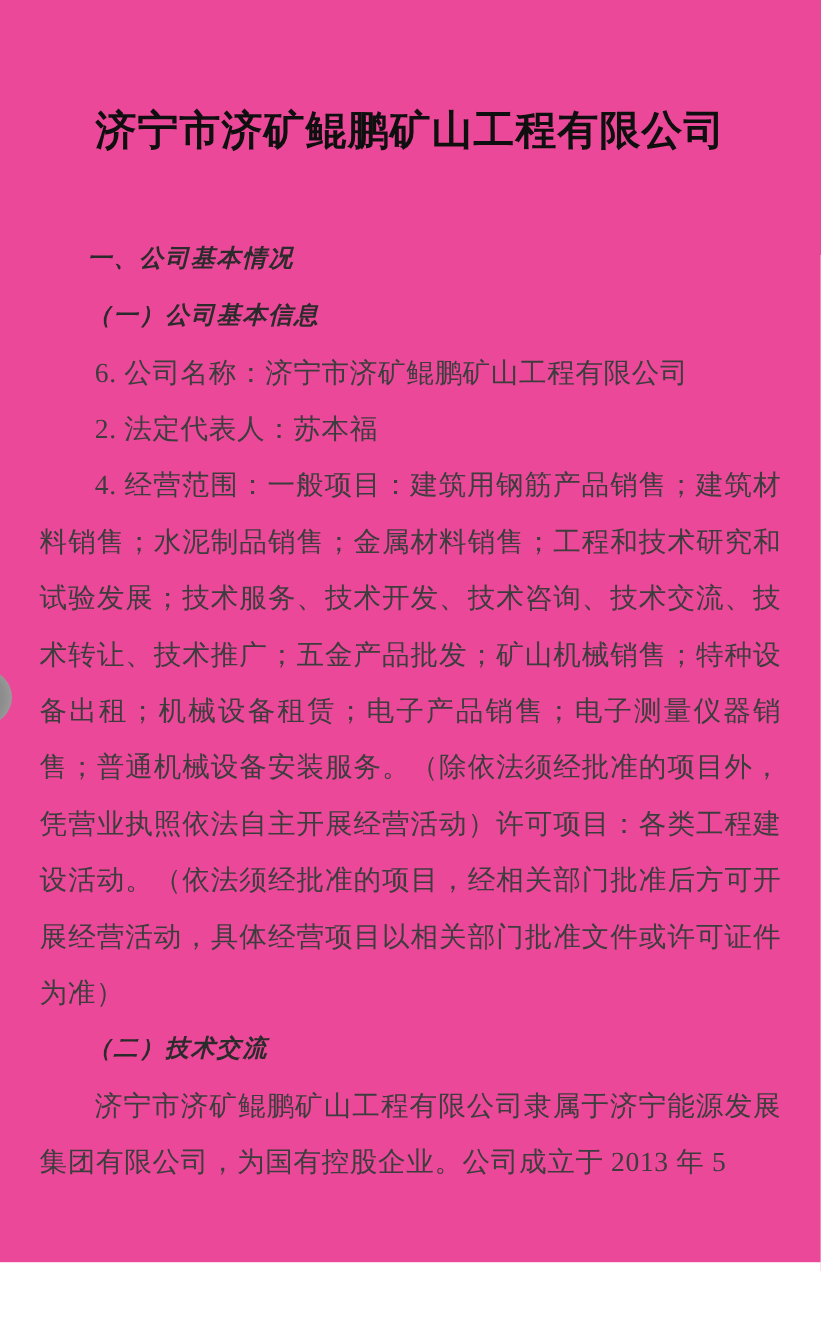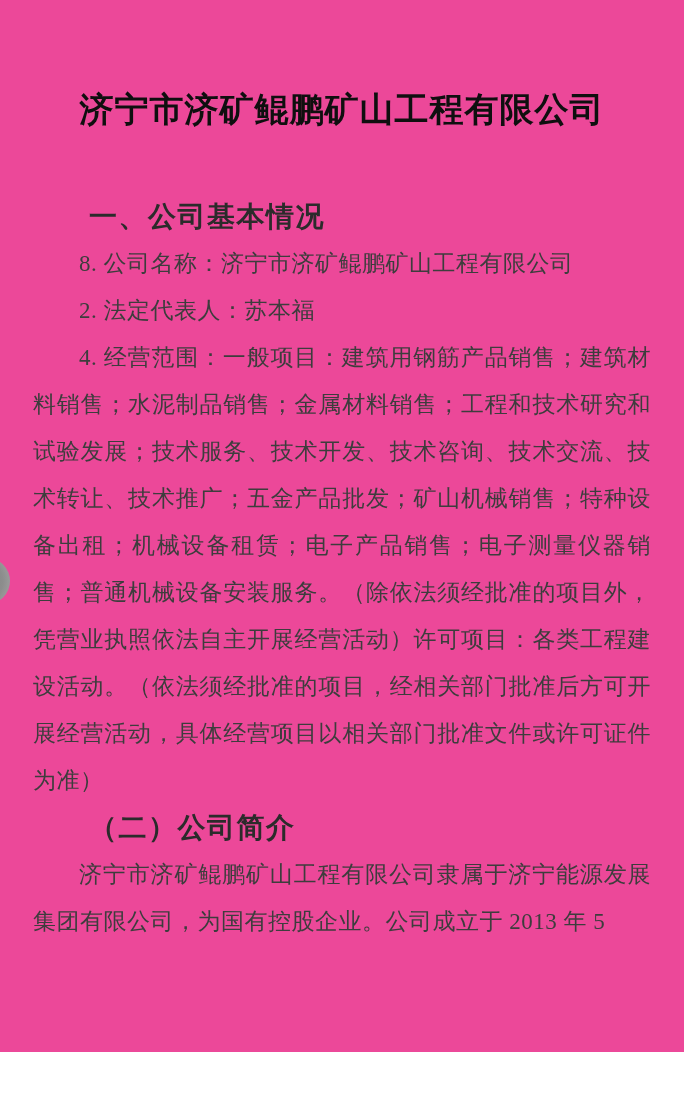--- a/index.html
+++ b/index.html
@@ -36,22 +36,23 @@
     margin: 0;
     text-indent: 2em;
     text-align: justify;
     text-justify: inter-character;
     letter-spacing: 0.5px;
   }
   .body-text p.heading {
     font-weight: 600;
     color: #2b2b2b;
     font-family: "Liberation Sans", "DejaVu Sans", sans-serif;
-    font-size: 28px;
+    font-size: 20px;
     letter-spacing: 1.5px;
+    font-style: italic;
   }
   .edge-circle {
     position: absolute;
     left: -36px;
     top: 558px;
     width: 46px;
     height: 46px;
     border-radius: 50%;
     background: radial-gradient(circle at 35% 50%, #7f7f7f 0%, #8d8d8d 60%, #a8a8a8 100%);
   }
@@ -64,21 +65,22 @@
   <div class="edge-circle"></div>
 
   <div class="content">
 
     <div class="doc-title">
       <div>济宁市济矿鲲鹏矿山工程有限公司</div>
     </div>
 
     <div class="body-text">
       <p class="heading">一、公司基本情况</p>
-      <p>8. 公司名称：济宁市济矿鲲鹏矿山工程有限公司</p>
+      <p class="heading">（一）公司基本信息</p>
+      <p>6. 公司名称：济宁市济矿鲲鹏矿山工程有限公司</p>
       <p>2. 法定代表人：苏本福</p>
       <p>4. 经营范围：一般项目：建筑用钢筋产品销售；建筑材料销售；水泥制品销售；金属材料销售；工程和技术研究和试验发展；技术服务、技术开发、技术咨询、技术交流、技术转让、技术推广；五金产品批发；矿山机械销售；特种设备出租；机械设备租赁；电子产品销售；电子测量仪器销售；普通机械设备安装服务。（除依法须经批准的项目外，凭营业执照依法自主开展经营活动）许可项目：各类工程建设活动。（依法须经批准的项目，经相关部门批准后方可开展经营活动，具体经营项目以相关部门批准文件或许可证件为准）</p>
-      <p class="heading">（二）公司简介</p>
+      <p class="heading">（二）技术交流</p>
       <p>济宁市济矿鲲鹏矿山工程有限公司隶属于济宁能源发展集团有限公司，为国有控股企业。公司成立于 2013 年 5</p>
     </div>
 
   </div>
 </div>
 
 </body></html>

